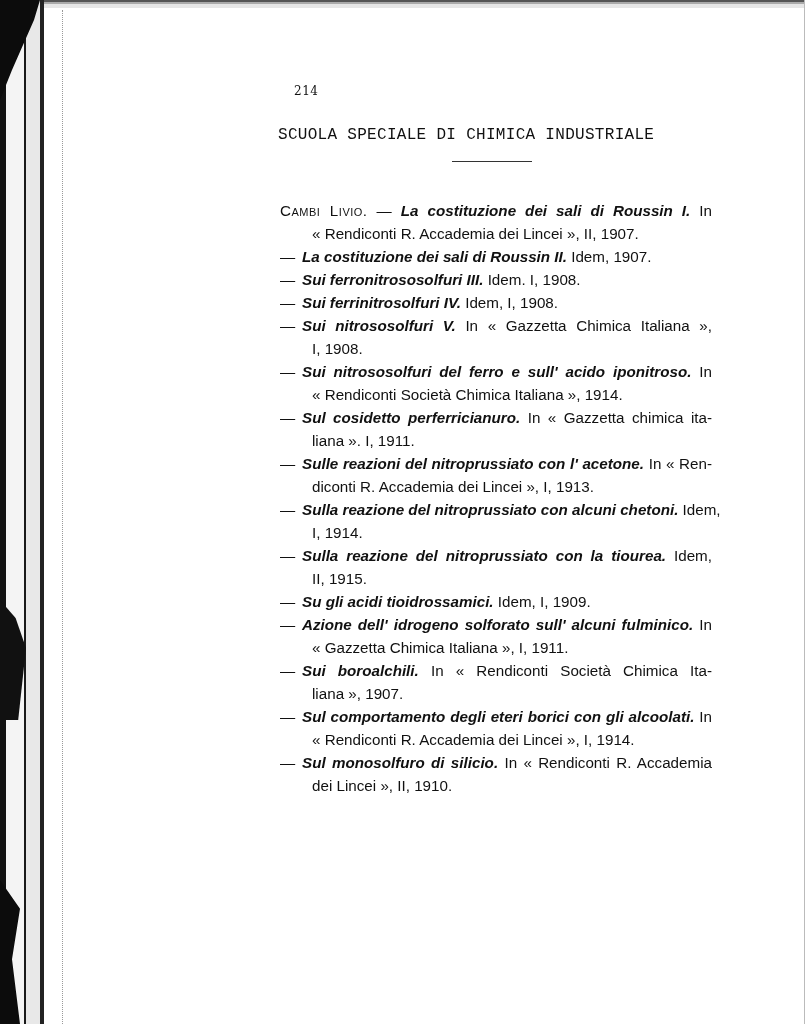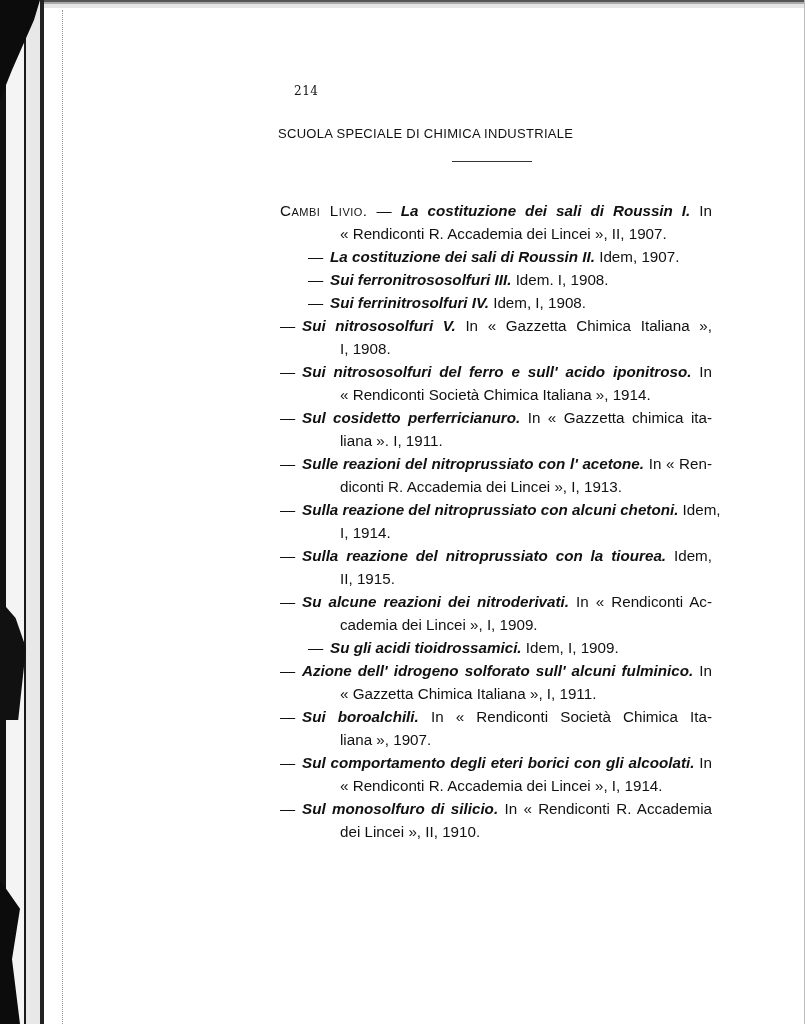--- a/index.html
+++ b/index.html
@@ -40,38 +40,38 @@
   .right-edge {
     position: absolute; right: 0; top: 0; width: 1px; height: 1024px; background: #bbb;
   }
 
   .page-number {
     position: absolute; left: 294px; top: 84px;
     font-size: 12px; letter-spacing: 0.5px;
   }
   .title {
     position: absolute; left: 278px; top: 126px; width: 440px;
-    font-family: Liberation Sans, sans-serif;
-    font-size: 13px; letter-spacing: 0.3px; white-space: nowrap;
+    font-family: Liberation Mono, monospace;
+    font-size: 16px; letter-spacing: 0.3px; white-space: nowrap;
   }
   .rule {
     position: absolute; left: 452px; top: 161px; width: 80px; height: 1px; background: #333;
   }
 
   .bib {
     position: absolute; left: 280px; top: 199px; width: 432px;
     font-family: Liberation Sans, sans-serif;
     font-size: 15.2px; line-height: 23px;
   }
   .entry { text-align: justify; }
   .line {
     display: block; white-space: nowrap; height: 23px;
     text-align-last: justify;
   }
-  .line.last { text-align-last: left; margin-left: 28px; }
+  .line.last { text-align-last: left; }
   .line.cont { padding-left: 32px; }
   .dash { display: inline-block; width: 22px; }
   .author { font-variant: small-caps; letter-spacing: 0.5px; }
   .ital { font-style: italic; font-weight: bold; }
 </style>
 </head>
 <body>
 
 <div class="binding"></div>
 <div class="binding-blot-top"></div>
@@ -127,24 +127,20 @@
   <div class="entry">
     <span class="line"><span class="dash">—</span><span class="ital">Sulla reazione del nitroprussiato con alcuni chetoni.</span><span> Idem,</span></span>
     <span class="line cont last"><span>I, 1914.</span></span>
   </div>
 
   <div class="entry">
     <span class="line"><span class="dash">—</span><span class="ital">Sulla reazione del nitroprussiato con la tiourea.</span><span> Idem,</span></span>
     <span class="line cont last"><span>II, 1915.</span></span>
   </div>
 
-  <div class="entry">
-    <span class="line"><span class="dash">—</span><span class="ital">Su alcune reazioni dei nitroderivati.</span><span> In « Rendiconti Ac-</span></span>
-    <span class="line cont last"><span>cademia dei Lincei », I, 1909.</span></span>
-  </div>
 
   <div class="entry">
     <span class="line last"><span class="dash">—</span><span class="ital">Su gli acidi tioidrossamici.</span><span> Idem, I, 1909.</span></span>
   </div>
 
   <div class="entry">
     <span class="line"><span class="dash">—</span><span class="ital">Azione dell' idrogeno solforato sull' alcuni fulminico.</span><span> In</span></span>
     <span class="line cont last"><span>« Gazzetta Chimica Italiana », I, 1911.</span></span>
   </div>
 

